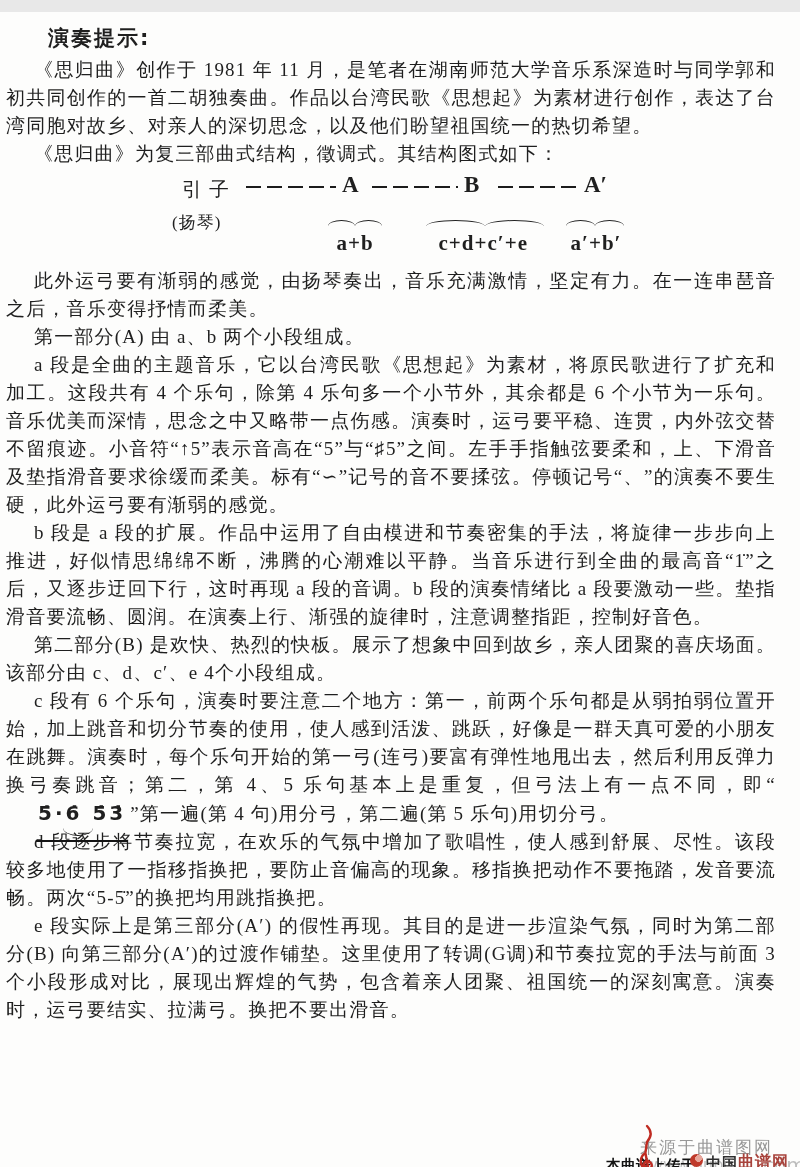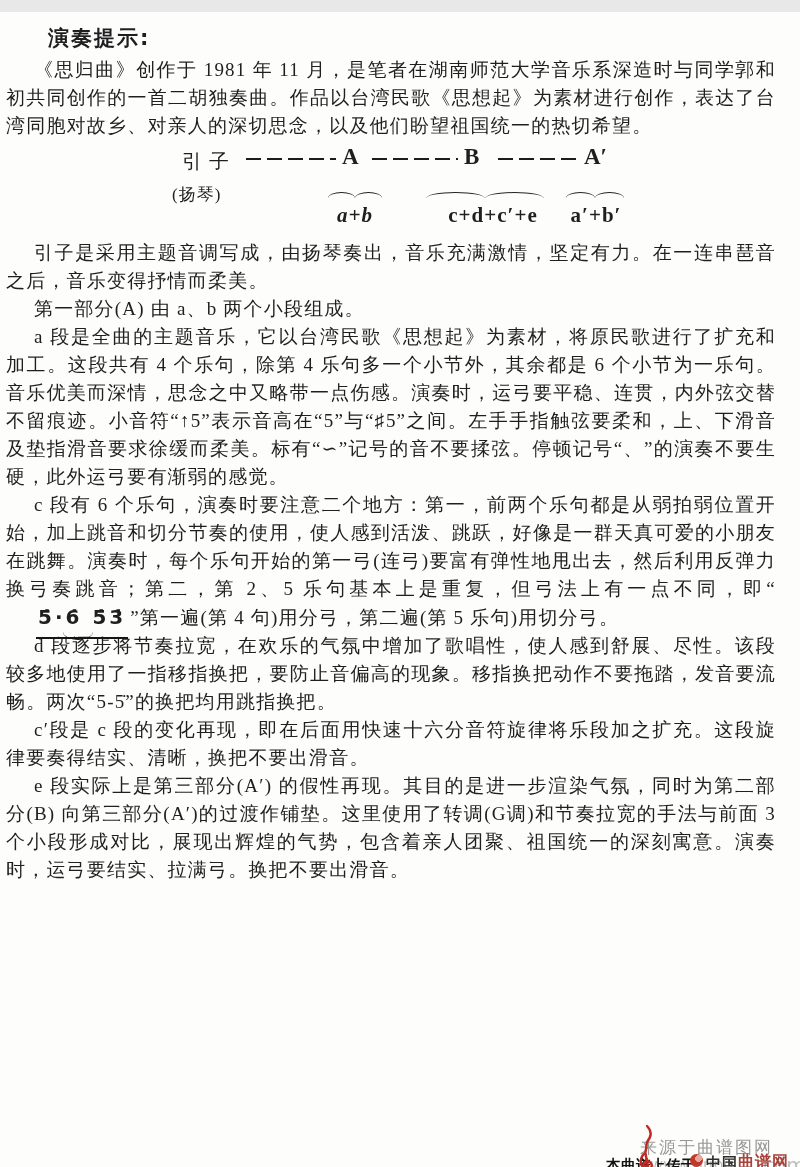--- a/index.html
+++ b/index.html
@@ -45,29 +45,29 @@
   .dl2 { left:366px; width:86px; }
   .dl3 { left:492px; width:80px; }
   .brace { position:absolute; height:9px; top:47px; }
   .brace i { position:absolute; top:2px; width:50%; height:7px; border-top:1.7px solid #222; display:block; }
   .brace i.l { left:0;  border-radius:55% 55% 0 0 / 100% 100% 0 0; }
   .brace i.r { right:0; border-radius:55% 55% 0 0 / 100% 100% 0 0; }
   .br-a  { left:322px; width:54px; }
   .br-b  { left:420px; width:118px; }
   .br-a2 { left:560px; width:58px; }
   .d-label { top:58px; font-family:"Liberation Serif",serif; font-weight:bold; font-size:21px; text-align:center; letter-spacing:1px; }
-  .lb-a  { left:318px; width:62px;font-style:italic; }
-  .lb-b  { left:420px; width:134px; }
+  .lb-a  { left:318px; width:62px; }
+  .lb-b  { left:388px; width:134px;text-align:right; }
   .lb-a2 { left:552px; width:76px; }
   
   .notation-wrap { position:relative; display:inline-block; white-space:nowrap; padding:0 2px; }
   .notation {
     font-family:"DejaVu Sans","Liberation Sans",sans-serif;
     font-weight:bold; font-size:20px; letter-spacing:3px;
-    border-bottom:2.3px solid #151515; padding:0 2px 8px;
+    border-bottom:2.3px solid #151515; padding:0 2px 15px;
   }
   .slur { position:absolute; left:46%; bottom:-8px; width:30px; height:9px;
           border-bottom:1.6px solid #151515; border-radius:0 0 55% 55%/0 0 100% 100%; }
   
   .wm { position:absolute; white-space:nowrap; }
   .wm-source { left:640px; top:1121px; color:#8d8d8d; font-size:17px; letter-spacing:2px;
                font-family:"DejaVu Sans",sans-serif; opacity:.9; }
   .wm-url-left  { left:650px; top:1139px; color:#bdbdbd; font-size:16px; font-family:"DejaVu Sans",sans-serif; }
   .wm-url-right { left:763px; top:1139px; color:#bdbdbd; font-size:20px; font-family:"DejaVu Sans",sans-serif; }
   .wm-upload { left:606px; top:1139px; color:#131313; font-size:14.5px; font-weight:bold;
@@ -83,20 +83,21 @@
                background:linear-gradient(#fdfdfc,#c9c9c9); }
 </style>
 </head>
 <body>
 
 <div class="page">
 
   <div class="title">演奏提示:</div>
 
   <p class="para">《思归曲》创作于 1981 年 11 月，是笔者在湖南师范大学音乐系深造时与同学郭和初共同创作的一首二胡独奏曲。作品以台湾民歌《思想起》为素材进行创作，表达了台湾同胞对故乡、对亲人的深切思念，以及他们盼望祖国统一的热切希望。</p>
+  <p class="para">《思归曲》为复三部曲式结构，徵调式。其结构图式如下：</p>
 
   <div class="diagram">
     <span class="d-abs d-intro">引子</span>
     <span class="d-abs d-sub">(扬琴)</span>
     <div class="dline dl1"></div>
     <span class="d-abs d-node d-a">A</span>
     <div class="dline dl2"></div>
     <span class="d-abs d-node d-b">B</span>
     <div class="dline dl3"></div>
     <span class="d-abs d-node d-a2">A′</span>
@@ -112,28 +113,29 @@
     <div class="brace br-a2">
         <i class="l"></i>
         <i class="r"></i>
       </div>
 
     <span class="d-abs d-label lb-a">a+b</span>
     <span class="d-abs d-label lb-b">c+d+c′+e</span>
     <span class="d-abs d-label lb-a2">a′+b′</span>
   </div>
 
-  <p class="para">引子是采用主题音调写成，由扬琴奏出，音乐充满激情，坚定有力。在一连串琶音之后，音乐变得抒情而柔美。</p>
+  <p class="para">此外运弓要有渐弱的感觉，由扬琴奏出，音乐充满激情，坚定有力。在一连串琶音之后，音乐变得抒情而柔美。</p>
   <p class="para">第一部分(A) 由 a、b 两个小段组成。</p>
   <p class="para">a 段是全曲的主题音乐，它以台湾民歌《思想起》为素材，将原民歌进行了扩充和加工。这段共有 4 个乐句，除第 4 乐句多一个小节外，其余都是 6 个小节为一乐句。音乐优美而深情，思念之中又略带一点伤感。演奏时，运弓要平稳、连贯，内外弦交替不留痕迹。小音符“↑5”表示音高在“5”与“♯5”之间。左手手指触弦要柔和，上、下滑音及垫指滑音要求徐缓而柔美。标有“∽”记号的音不要揉弦。停顿记号“、”的演奏不要生硬，此外运弓要有渐弱的感觉。</p>
+  <p class="para">b 段是 a 段的扩展。作品中运用了自由模进和节奏密集的手法，将旋律一步步向上推进，好似情思绵绵不断，沸腾的心潮难以平静。当音乐进行到全曲的最高音“1̇”之后，又逐步迂回下行，这时再现 a 段的音调。b 段的演奏情绪比 a 段要激动一些。垫指滑音要流畅、圆润。在演奏上行、渐强的旋律时，注意调整指距，控制好音色。</p>
+  <p class="para">第二部分(B) 是欢快、热烈的快板。展示了想象中回到故乡，亲人团聚的喜庆场面。该部分由 c、d、c′、e 4个小段组成。</p>
 
-  <p class="para"><span>c 段有 6 个乐句，演奏时要注意二个地方：第一，前两个乐句都是从弱拍弱位置开始，加上跳音和切分节奏的使用，使人感到活泼、跳跃，好像是一群天真可爱的小朋友在跳舞。演奏时，每个乐句开始的第一弓(连弓)要富有弹性地甩出去，然后利用反弹力换弓奏跳音；第二，第 2、5 乐句基本上是重复，但弓法上有一点不同，即“</span><span class="notation-wrap"><span class="notation">5̇·6̇ 5̇3̇</span><span class="slur"></span></span><span>”第一遍(第 4 句)用分弓，第二遍(第 5 乐句)用切分弓。</span></p>
+  <p class="para"><span>c 段有 6 个乐句，演奏时要注意二个地方：第一，前两个乐句都是从弱拍弱位置开始，加上跳音和切分节奏的使用，使人感到活泼、跳跃，好像是一群天真可爱的小朋友在跳舞。演奏时，每个乐句开始的第一弓(连弓)要富有弹性地甩出去，然后利用反弹力换弓奏跳音；第二，第 4、5 乐句基本上是重复，但弓法上有一点不同，即“</span><span class="notation-wrap"><span class="notation">5̇·6̇ 5̇3̇</span><span class="slur"></span></span><span>”第一遍(第 4 句)用分弓，第二遍(第 5 乐句)用切分弓。</span></p>
 
   <p class="para">d 段逐步将节奏拉宽，在欢乐的气氛中增加了歌唱性，使人感到舒展、尽性。该段较多地使用了一指移指换把，要防止音偏高的现象。移指换把动作不要拖踏，发音要流畅。两次“5-5̇”的换把均用跳指换把。</p>
-  <p class="para">c′段是 c 段的变化再现，即在后面用快速十六分音符旋律将乐段加之扩充。这段旋律要奏得结实、清晰，换把不要出滑音。</p>
   <p class="para">e 段实际上是第三部分(A′) 的假性再现。其目的是进一步渲染气氛，同时为第二部分(B) 向第三部分(A′)的过渡作铺垫。这里使用了转调(G调)和节奏拉宽的手法与前面 3 个小段形成对比，展现出辉煌的气势，包含着亲人团聚、祖国统一的深刻寓意。演奏时，运弓要结实、拉满弓。换把不要出滑音。</p>
 
   <span class="wm wm-source">来源于曲谱图网</span>
   <span class="wm wm-url-left">www.qupu</span>
   <span class="wm wm-url-right">com</span>
   <span class="wm wm-upload">本曲谱上传于</span>
   <span class="wm wm-clef">
     <svg width="23" height="54" viewBox="0 0 23 54">
       <path d="M11 2 C16 7 16 12 11 18 L9.4 29 C4 32 3 41 8.6 44 C14.4 47 18.4 41.6 13.8 38 C10 35.2 6.4 39.2 9.2 42.6 M9.4 29 L12.6 46 C13 50.6 8.4 53 5.4 50.4" fill="none" stroke="#bf2b22" stroke-width="2.4" stroke-linecap="round"></path>
     </svg>

